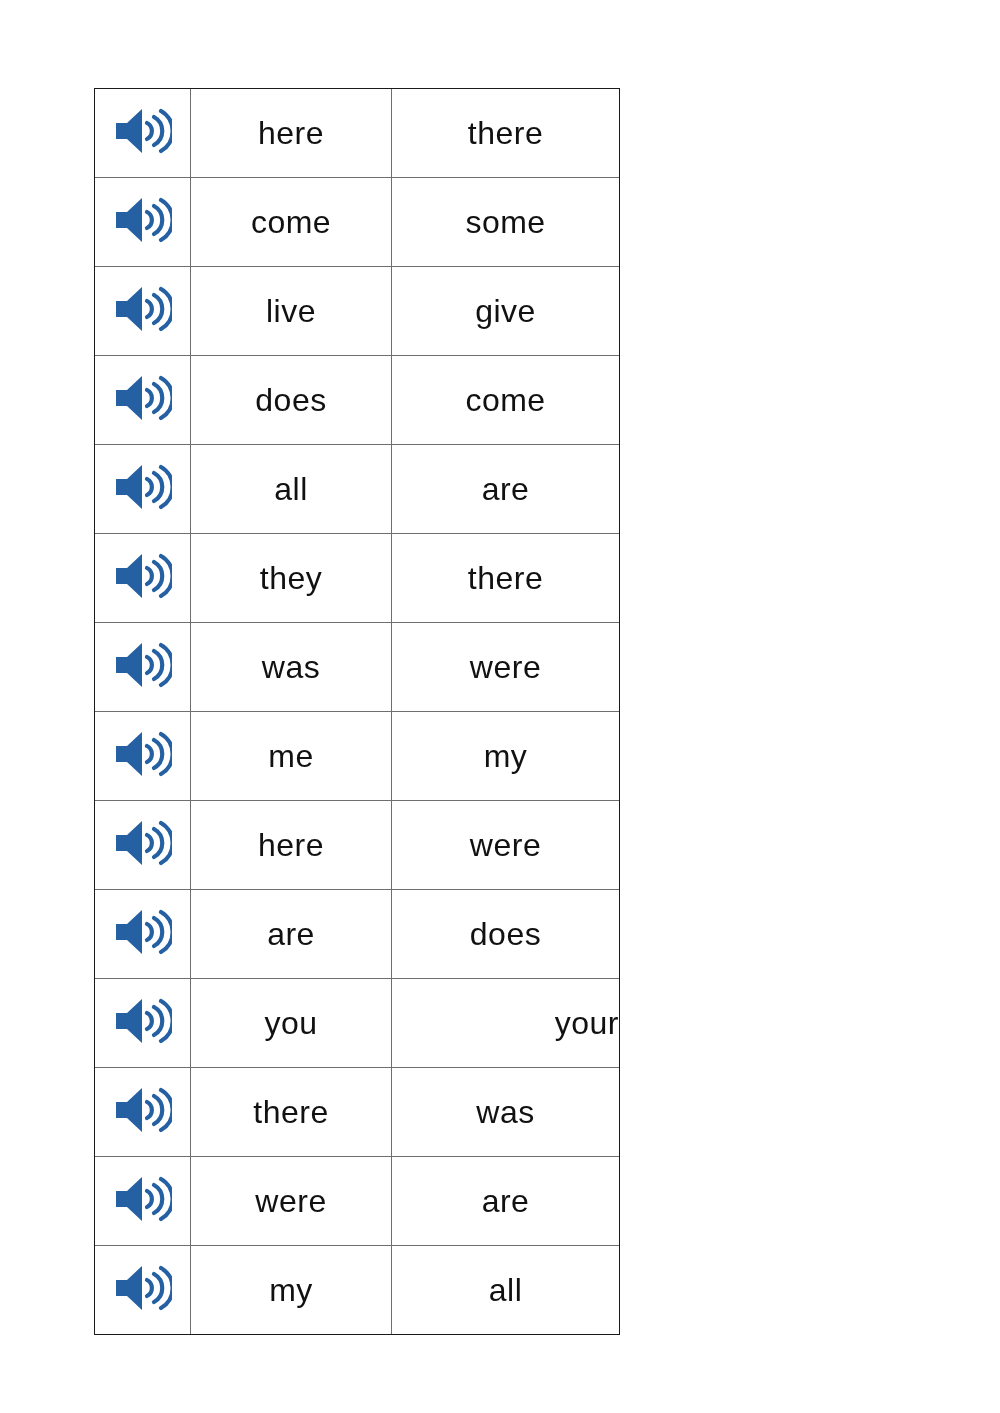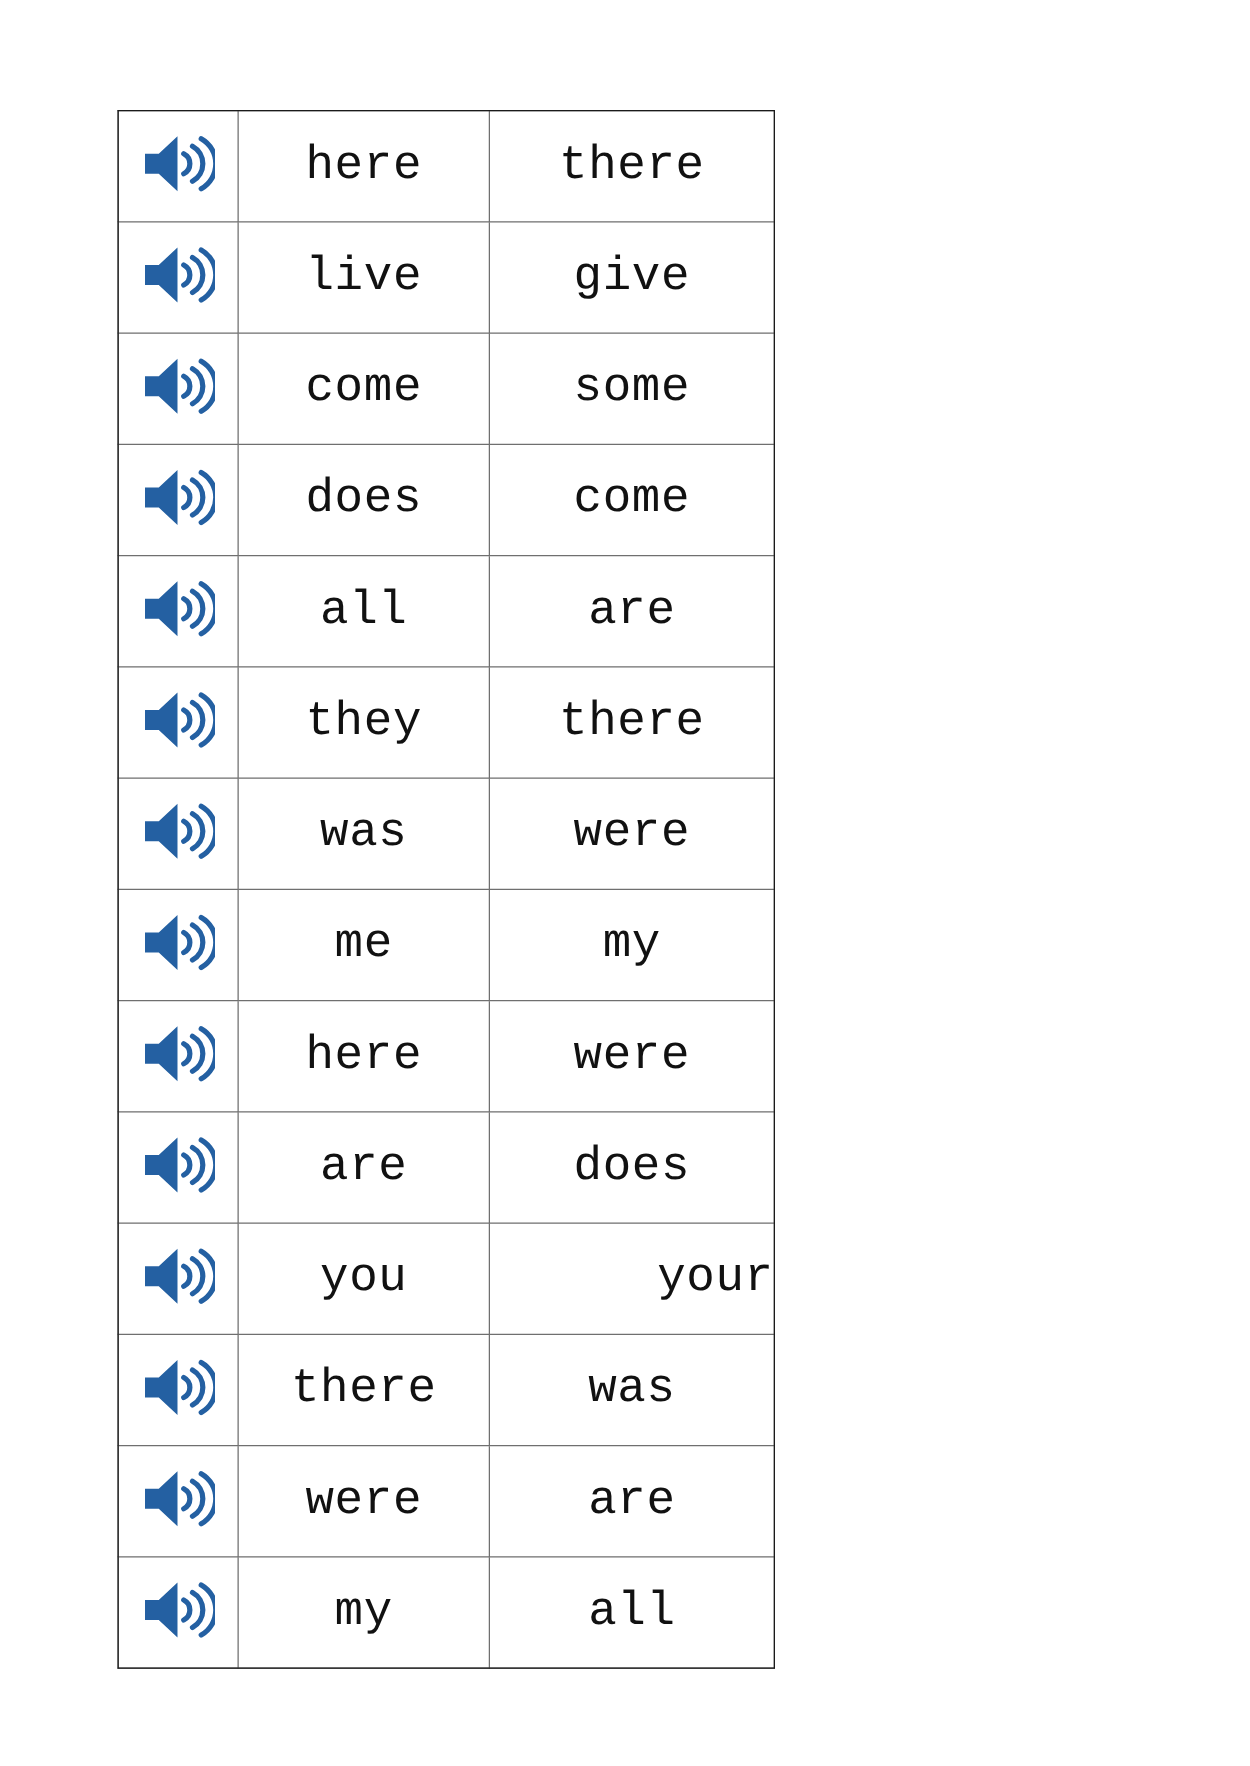--- a/index.html
+++ b/index.html
@@ -67,22 +67,22 @@
     cursor: pointer;
   }
   .speaker-button svg { display: block; }
 
   
   .word-cell {
     text-align: center;
   }
   .word-text {
     display: block;
-    font-family: Liberation Mono, monospace;
-    font-size: 38px;
+    font-family: Liberation Sans, sans-serif;
+    font-size: 32px;
     font-weight: 400;
     color: #111111;
     line-height: 1.0;
     letter-spacing: 0.5px;
   }
 </style>
 </head>
 <body style="background: rgb(255, 255, 255);">
 
 <div id="worksheet-page">
@@ -123,45 +123,45 @@
 
           <path class="spk-body" d="M2 18 L13 18 L28 4 L28 48 L13 34 L2 34 Z" fill="#2460A2"></path>
 
           <path class="spk-wave-1" d="M33 18 A 9 9 0 0 1 33 34" fill="none" stroke="#2460A2" stroke-width="4.2" stroke-linecap="round"></path>
           <path class="spk-wave-2" d="M40 12 A 16 16 0 0 1 40 40" fill="none" stroke="#2460A2" stroke-width="4.2" stroke-linecap="round"></path>
           <path class="spk-wave-3" d="M47 6 A 23 23 0 0 1 47 46" fill="none" stroke="#2460A2" stroke-width="4.2" stroke-linecap="round"></path>
         </svg>
       </span>
     </td>
     <td class="word-cell" style="border-color: rgb(111, 111, 111);">
+      <span class="word-text" style="color: rgb(17, 17, 17);">come</span>
+    </td>
+    <td class="word-cell" style="border-color: rgb(111, 111, 111);">
+      <span class="word-text" style="color: rgb(17, 17, 17);">some</span>
+    </td>
+  </tr>
+
+  <tr>
+    <td class="audio-cell" style="border-color: rgb(111, 111, 111);">
+      <span class="speaker-button" aria-label="play audio">
+        <svg width="58" height="52" viewBox="0 0 58 52" xmlns="http://www.w3.org/2000/svg" aria-hidden="true">
+
+          <path class="spk-body" d="M2 18 L13 18 L28 4 L28 48 L13 34 L2 34 Z" fill="#2460A2"></path>
+
+          <path class="spk-wave-1" d="M33 18 A 9 9 0 0 1 33 34" fill="none" stroke="#2460A2" stroke-width="4.2" stroke-linecap="round"></path>
+          <path class="spk-wave-2" d="M40 12 A 16 16 0 0 1 40 40" fill="none" stroke="#2460A2" stroke-width="4.2" stroke-linecap="round"></path>
+          <path class="spk-wave-3" d="M47 6 A 23 23 0 0 1 47 46" fill="none" stroke="#2460A2" stroke-width="4.2" stroke-linecap="round"></path>
+        </svg>
+      </span>
+    </td>
+    <td class="word-cell" style="border-color: rgb(111, 111, 111);">
       <span class="word-text" style="color: rgb(17, 17, 17);">live</span>
     </td>
     <td class="word-cell" style="border-color: rgb(111, 111, 111);">
       <span class="word-text" style="color: rgb(17, 17, 17);">give</span>
-    </td>
-  </tr>
-
-  <tr>
-    <td class="audio-cell" style="border-color: rgb(111, 111, 111);">
-      <span class="speaker-button" aria-label="play audio">
-        <svg width="58" height="52" viewBox="0 0 58 52" xmlns="http://www.w3.org/2000/svg" aria-hidden="true">
-
-          <path class="spk-body" d="M2 18 L13 18 L28 4 L28 48 L13 34 L2 34 Z" fill="#2460A2"></path>
-
-          <path class="spk-wave-1" d="M33 18 A 9 9 0 0 1 33 34" fill="none" stroke="#2460A2" stroke-width="4.2" stroke-linecap="round"></path>
-          <path class="spk-wave-2" d="M40 12 A 16 16 0 0 1 40 40" fill="none" stroke="#2460A2" stroke-width="4.2" stroke-linecap="round"></path>
-          <path class="spk-wave-3" d="M47 6 A 23 23 0 0 1 47 46" fill="none" stroke="#2460A2" stroke-width="4.2" stroke-linecap="round"></path>
-        </svg>
-      </span>
-    </td>
-    <td class="word-cell" style="border-color: rgb(111, 111, 111);">
-      <span class="word-text" style="color: rgb(17, 17, 17);">come</span>
-    </td>
-    <td class="word-cell" style="border-color: rgb(111, 111, 111);">
-      <span class="word-text" style="color: rgb(17, 17, 17);">some</span>
     </td>
   </tr>
 
   <tr>
     <td class="audio-cell" style="border-color: rgb(111, 111, 111);">
       <span class="speaker-button" aria-label="play audio">
         <svg width="58" height="52" viewBox="0 0 58 52" xmlns="http://www.w3.org/2000/svg" aria-hidden="true">
 
           <path class="spk-body" d="M2 18 L13 18 L28 4 L28 48 L13 34 L2 34 Z" fill="#2460A2"></path>
 

